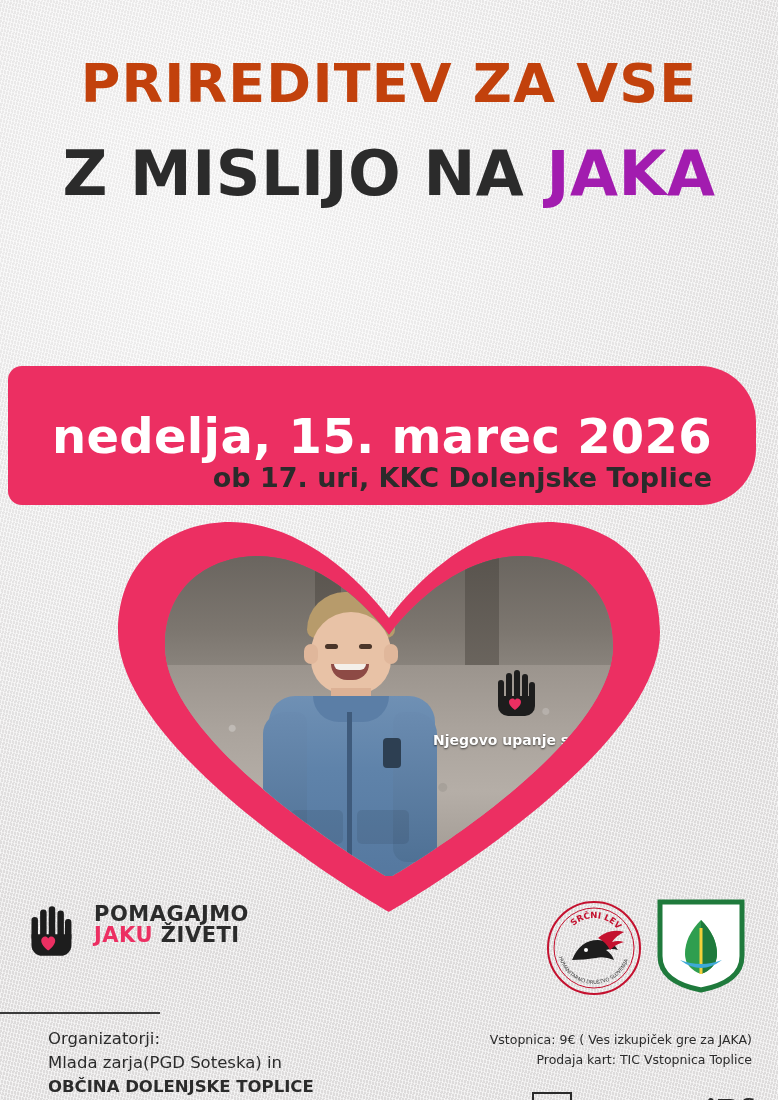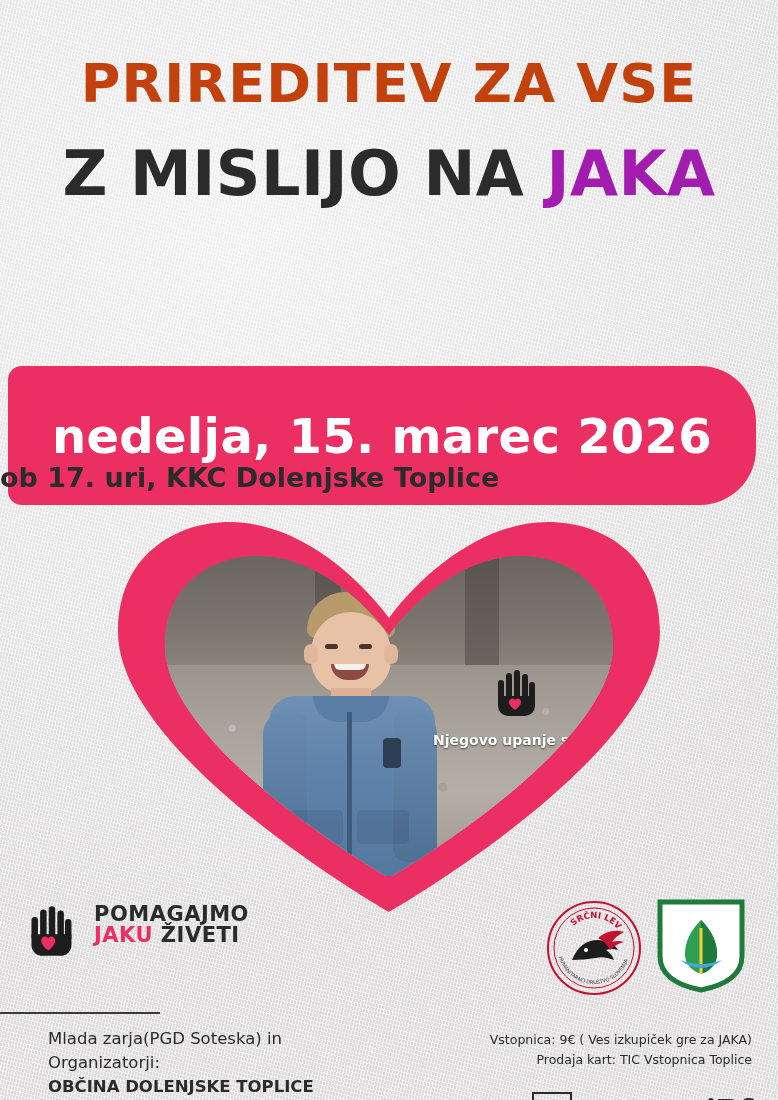--- a/index.html
+++ b/index.html
@@ -67,21 +67,21 @@
     font-size: 48px;
     font-weight: bold;
     font-family: "DejaVu Sans", sans-serif;
     letter-spacing: 0.3px;
   }
   .subdate {
     position: absolute;
     top: 410px;
     left: 0;
     width: 712px;
-    text-align: left;
+    text-align: right;
     font-size: 27px;
     font-weight: bold;
     color: #2b2b2b;
     font-family: "DejaVu Sans", sans-serif;
   }
 
   
   .heart-wrap {
     position: absolute;
     left: 118px;
@@ -295,22 +295,22 @@
     <path d="M4 4 h82 v54 q0 26 -41 34 q-41 -8 -41 -34 z" fill="#ffffff" stroke="#1f7a3c" stroke-width="5"></path>
     <path d="M45 22 q16 16 16 34 q0 14 -16 20 q-16 -6 -16 -20 q0 -18 16 -34 z" fill="#2f9e4f"></path>
     <path d="M45 22 q16 16 16 34 q0 14 -16 20 z" fill="#1f7a3c"></path>
     <path d="M45 30 v46" stroke="#f2d03a" stroke-width="3"></path>
     <path d="M24 62 q21 8 42 0 q-21 16 -42 0 z" fill="#3fa9d8"></path>
   </svg>
 
   <div class="rule"></div>
 
   <div class="org">
+    <div>Organizatorji:</div>
     <div>Mlada zarja(PGD Soteska) in</div>
-    <div>Organizatorji:</div>
     <div class="b">OBČINA DOLENJSKE TOPLICE</div>
     <div>v sodelovanju Humanitarno društvo Srčni lev.</div>
   </div>
 
   <div class="tickets">
     <div>Vstopnica: 9€ ( Ves izkupiček gre za JAKA)</div>
     <div>Prodaja kart: TIC Vstopnica Toplice</div>
   </div>
 
   <div class="collect">

